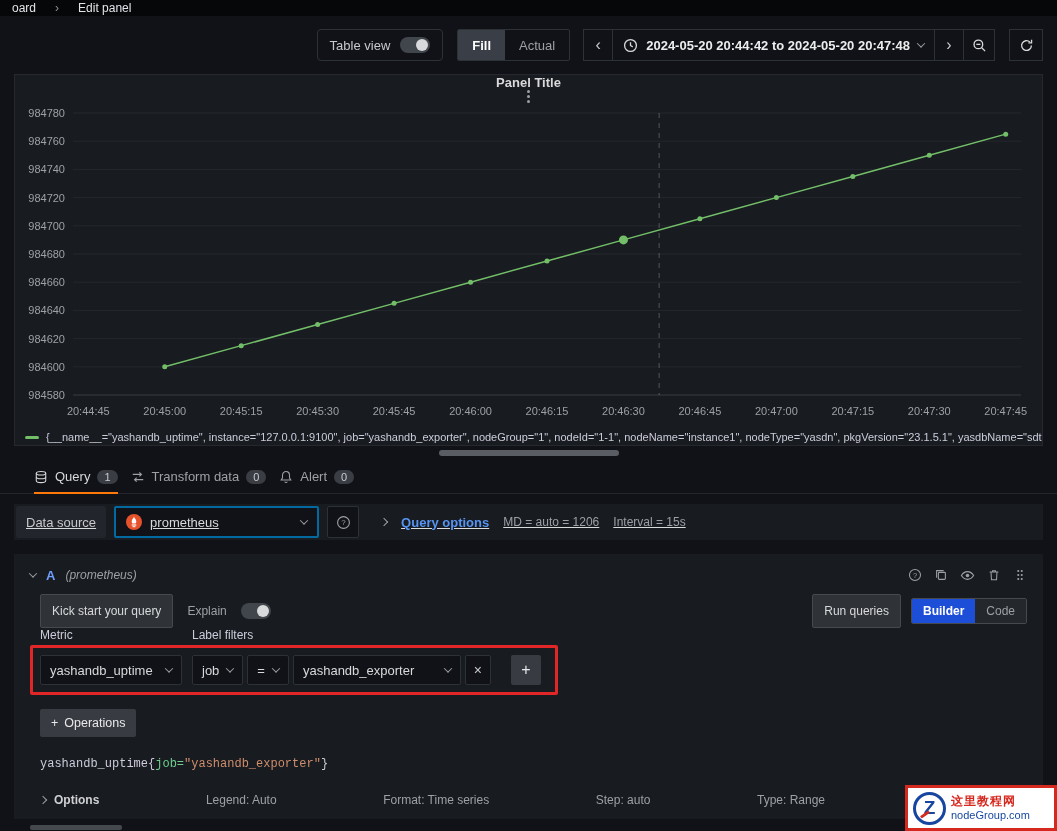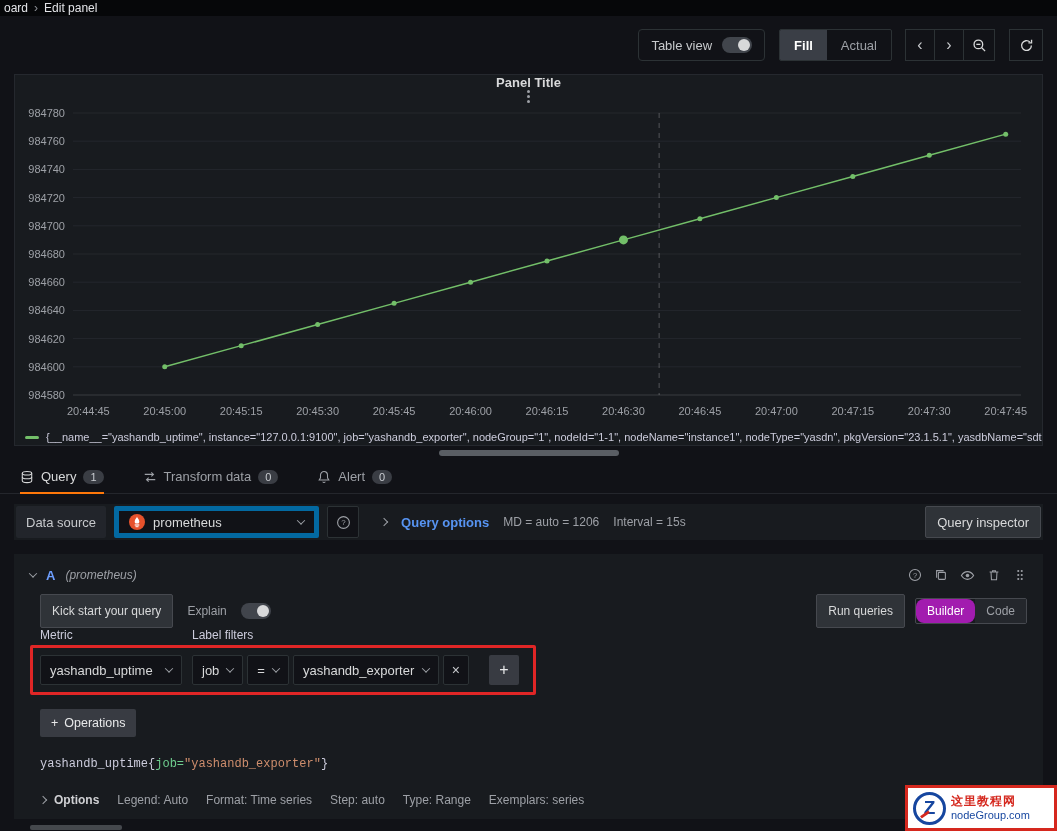--- a/index.html
+++ b/index.html
@@ -1,22 +1,22 @@
 <!DOCTYPE html>
 <html><head>
 <meta charset="utf-8">
 <style>
   * { box-sizing: border-box; margin: 0; padding: 0; }
   html,body { width:1057px; height:831px; background:#111217; overflow:hidden;
     font-family:"Liberation Sans", sans-serif; color:#d8d9da; }
   body { position:relative; font-size:13px; }
 
   
-  .top-strip { height:16px; background:#060709; display:flex; align-items:center; gap:6px;
-    padding-left:4px; font-size:12px; color:#e3e4e8; }
+  .top-strip { height:16px; background:#060709; display:flex; align-items:center; gap:19px;
+    padding-left:12px; font-size:12px; color:#e3e4e8; }
   .top-strip .sep { color:#8e9197; }
 
   
   .toolbar { height:58px; display:flex; align-items:center; justify-content:flex-end;
     gap:14px; padding:0 14px; }
   .tv-group { display:flex; align-items:center; gap:10px; border:1px solid #2c3235;
     border-radius:4px; height:32px; padding:0 12px; color:#c7c9cc; font-size:13px; }
   .switch { width:30px; height:16px; border-radius:9px; background:#41454c; position:relative; }
   .switch::after { content:''; position:absolute; width:12px; height:12px; border-radius:50%;
     background:#d8d9da; top:2px; right:2px; }
@@ -40,76 +40,76 @@
   .panel-title { font-size:13px; font-weight:600; color:#d8d9da; }
   svg text { font-family:"Liberation Sans", sans-serif; }
   .legend-row { display:flex; align-items:center; gap:7px; padding:0 10px; height:18px;
     font-size:11px; color:#ccccdc; white-space:nowrap; overflow:hidden; }
   .legend-swatch { width:14px; height:0; border-top:3px solid #73bf69; border-radius:2px; flex:0 0 auto; }
 
   .scroll-row { height:14px; display:flex; align-items:center; justify-content:center; }
   .scroll-thumb { width:180px; height:6px; border-radius:3px; background:#5a5e64; }
 
   
-  .tabs-row { height:34px; display:flex; align-items:stretch; gap:39px; padding-left:20px;
+  .tabs-row { height:34px; display:flex; align-items:stretch; gap:13px; padding-left:34px;
     border-bottom:1px solid #24262c; }
   .tab { display:flex; align-items:center; gap:7px; position:relative; color:#9da0a6; font-size:13px; }
   .tab.active { color:#d8d9da; }
   .tab.active::after { content:''; position:absolute; left:0; right:0; bottom:-1px; height:2px;
     background:#ff780a; }
   .badge { background:#3a3d44; color:#c9ccd1; border-radius:9px; padding:1px 7px; font-size:11px; }
 
   
   .ds-row { margin:10px 14px 0; height:36px; display:flex; align-items:center; gap:8px;
-    background:#181b1f; padding:0 2px; }
+    background:#181b1f; padding:0 2px;text-decoration:underline; }
   .ds-label { background:#22252b; height:32px; display:flex; align-items:center; padding:0 10px;
     font-size:13px; color:#c7c9cc; border-radius:2px; }
-  .ds-select { width:205px; height:32px; background:#111217; border:5px solid #0369a1;
+  .ds-select { width:205px; height:32px; background:#111217; border:2px solid #0369a1;
     border-radius:2px; display:flex; align-items:center; gap:8px; padding:0 10px; }
   .icon-btn-sq { width:32px; height:32px; border:1px solid #2c3235; background:#111217;
     border-radius:2px; display:flex; align-items:center; justify-content:center; }
   .qo-cluster { display:flex; align-items:center; gap:14px; margin-left:14px; font-size:12px;
     color:#9da0a6;text-align:right; }
   .link-blue { color:#5794f2; font-weight:600; font-size:13px; }
   .btn { background:#2f3338; border:1px solid #46494f; color:#d8d9da; border-radius:2px;
     font-size:12px; height:34px; padding:0 11px; display:inline-flex; align-items:center; gap:6px; }
   .btn.tall { height:32px; font-size:13px; }
 
   
   .query-card { margin:14px 14px 0; background:#181b1f; padding:6px 16px 12px; }
   .qc-header { height:30px; display:flex; align-items:center; gap:10px; }
   .ref-id { color:#6e9fff; font-weight:700; font-size:13px; }
   .ds-hint { color:#9da0a6; font-style:italic; font-size:12px; }
   .qc-icons { margin-left:auto; display:flex; align-items:center; gap:12px; }
   .kick-row { display:flex; align-items:center; gap:14px; padding-left:10px; margin-top:4px; }
   .kick-right { margin-left:auto; display:flex; align-items:center; gap:10px; }
   .mini-seg { display:flex; border:1px solid #46494f; border-radius:2px; overflow:hidden; height:26px; }
   .mini-seg > div { display:flex; align-items:center; padding:0 11px; font-size:12px; }
-  .mini-seg .on { background:#a21caf; color:#fff; font-weight:400;border-radius:8px; }
+  .mini-seg .on { background:#1d4ed8; color:#fff; font-weight:700; }
   .mini-seg .off { background:#24272c; color:#9da0a6; }
 
   .labels-row { display:flex; padding-left:10px; margin-top:0; font-size:12px; color:#ccccdc; }
   .labels-row .l1 { width:152px; }
   .red-box { border:3px solid #e02626; border-radius:2px; margin-left:0; margin-top:3px;
     padding:7px 14px 7px 7px; display:inline-flex; align-items:center; gap:10px; }
   .sel { background:#111217; border:1px solid #2c3235; border-radius:2px; height:30px;
     display:inline-flex; align-items:center; gap:8px; padding:0 9px; color:#d8d9da; font-size:13px; }
   .filters { display:flex; align-items:center; gap:4px; }
   .x-btn { width:26px; height:30px; background:#111217; border:1px solid #2c3235; border-radius:2px;
     color:#c7c9cc; display:flex; align-items:center; justify-content:center; font-size:14px; }
   .plus-btn { width:30px; height:30px; background:#383b42; border-radius:2px; color:#e8e9ea;
     display:flex; align-items:center; justify-content:center; font-size:16px; margin-left:10px; }
   .ops-row { padding-left:10px; margin-top:14px; }
   .ops-btn { background:#383b42; border:none; height:28px; font-size:12.5px; color:#e8e9ea; }
   .code-row { padding-left:10px; margin-top:20px; font-family:"Liberation Mono","DejaVu Sans Mono",monospace;
     font-size:12px; color:#ccccdc; }
   .code-label { color:#6fcf8f; }
   .code-value { color:#cf8e6d; }
   .opts-row { padding-left:10px; margin-top:22px; display:flex; align-items:center; gap:18px;
-    font-size:12px; color:#9da0a6; }
+    font-size:12px; color:#9da0a6;justify-content:space-between; }
   .opts-row .opts-title { color:#d0d1d4; font-weight:600; display:flex; align-items:center; gap:8px; }
 
   .chev { display:inline-block; width:6px; height:6px; border-right:1.5px solid #9da0a6;
     border-bottom:1.5px solid #9da0a6; }
   .chev.down { transform:rotate(45deg) translate(-1px,-1px); }
   .chev.right { transform:rotate(-45deg); }
   .kebab { display:flex; flex-direction:column; gap:2px; }
   .kebab i { width:3px; height:3px; border-radius:50%; background:#9da0a6; }
 
   .bottom-bar { position:absolute; left:30px; bottom:1px; width:92px; height:5px;
@@ -140,20 +140,30 @@
   <div class="tv-group">
     <span>Table view</span>
     <span class="switch"></span>
   </div>
   <div class="seg">
     <div class="on">Fill</div>
     <div class="off">Actual</div>
   </div>
   <div class="time-group">
     <div class="nav-btn">‹</div>
+    <div class="time-btn">
+      <span style="display:flex">
+        <svg viewBox="0 0 16 16" width="15" height="15">
+            <circle cx="8" cy="8" r="6.3" fill="none" stroke="#d8d9da" stroke-width="1.4"></circle>
+            <path d="M8 4.6V8l2.4 1.5" fill="none" stroke="#d8d9da" stroke-width="1.4"></path>
+          </svg>
+      </span>
+      <span>2024-05-20 20:44:42 to 2024-05-20 20:47:48</span>
+      <span class="chev down"></span>
+    </div>
     <div class="nav-btn">›</div>
     <div class="sq-btn">
       <span style="display:flex">
         <svg viewBox="0 0 16 16" width="15" height="15">
             <circle cx="6.8" cy="6.8" r="4.6" fill="none" stroke="#d8d9da" stroke-width="1.4"></circle>
             <line x1="10.4" y1="10.4" x2="14" y2="14" stroke="#d8d9da" stroke-width="1.4"></line>
             <line x1="4.6" y1="6.8" x2="9" y2="6.8" stroke="#d8d9da" stroke-width="1.4"></line>
           </svg>
       </span>
     </div>
@@ -294,23 +304,20 @@
           <text x="8" y="11" text-anchor="middle" font-size="8.5" fill="#9da0a6">?</text>
         </svg>
     </span>
   </div>
   <div class="qo-cluster">
     <span class="chev right"></span>
     <span class="link-blue">Query options</span>
     <span>MD = auto = 1206</span>
     <span>Interval = 15s</span>
   </div>
-  <div style="margin-left:auto">
-    <button class="btn tall">Query inspector</button>
-  </div>
 </div>
 
 <div class="query-card">
   <div class="qc-header">
     <span class="chev down"></span>
     <span class="ref-id">A</span>
     <span class="ds-hint">(prometheus)</span>
     <div class="qc-icons">
       <span style="display:flex">
         <svg viewBox="0 0 16 16" width="14" height="14">
@@ -375,21 +382,21 @@
     </div>
     <div class="filters">
       <div class="sel">
         <span>job</span>
         <span class="chev down"></span>
       </div>
       <div class="sel">
         <span>=</span>
         <span class="chev down"></span>
       </div>
-      <div class="sel" style="width:146px">
+      <div class="sel" style="width:168px">
         <span>yashandb_exporter</span>
         <span class="chev down" style="margin-left:auto"></span>
       </div>
       <div class="x-btn">
         <span>×</span>
       </div>
     </div>
     <div class="plus-btn">
       <span>+</span>
     </div>

